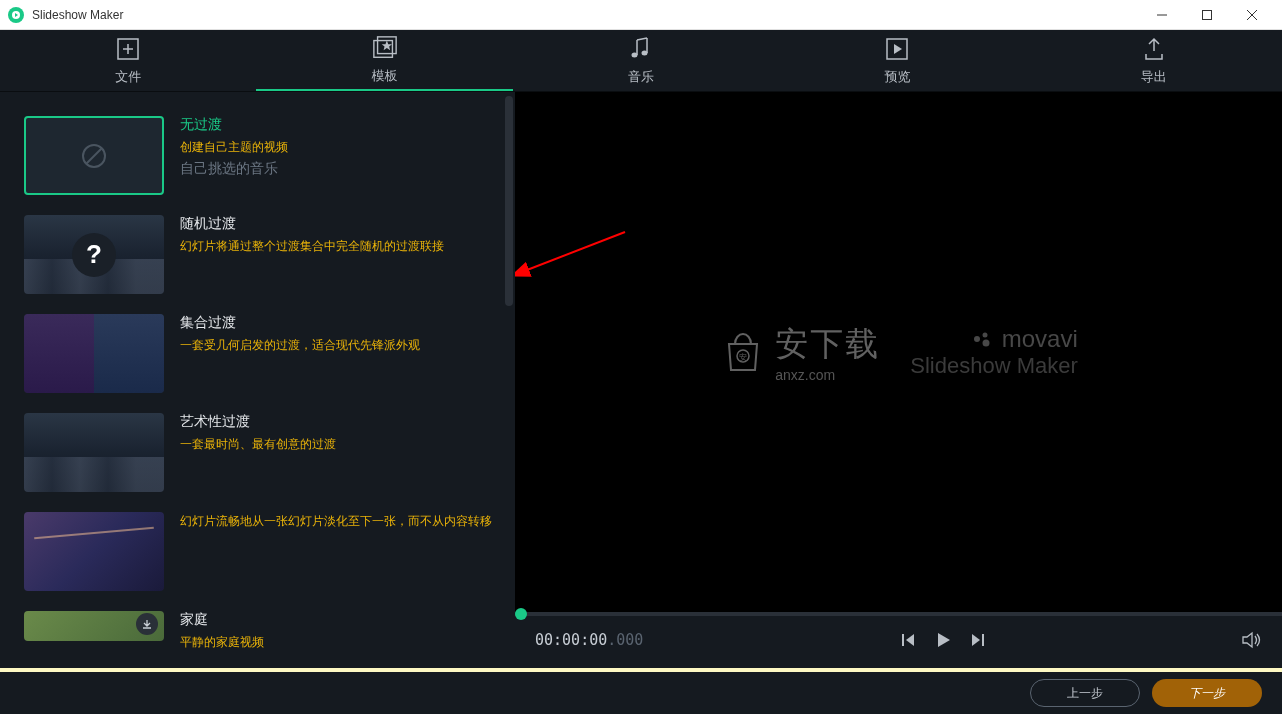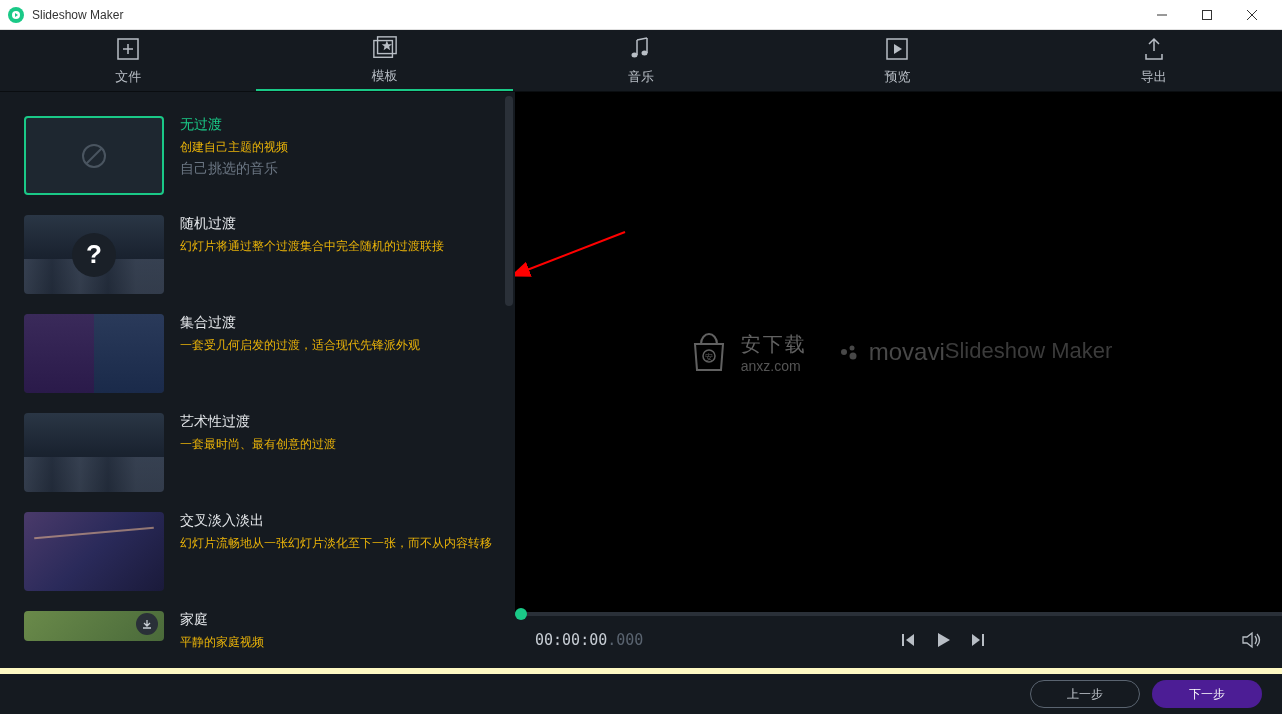--- a/index.html
+++ b/index.html
@@ -56,44 +56,44 @@
 
 .scroll-track { position: absolute; right: 0; top: 0; width: 8px; height: 210px; background: #2a3038; border-radius: 4px; }
 
 
 .right-panel { flex: 1; display: flex; flex-direction: column; background: #000; position: relative; }
 .preview-area { flex: 1; position: relative; display: flex; align-items: center; justify-content: center; }
 .watermark { display: flex; align-items: center; gap: 30px; opacity: 0.8; }
 .wm-left { display: flex; align-items: center; gap: 8px; }
 .wm-bag { width: 48px; height: 48px; }
 .wm-anxz { display: flex; flex-direction: column; }
-.wm-anxz-cn { font-size: 20px; color: #7a7a7a; letter-spacing: 2px; }
+.wm-anxz-cn { font-size: 33px; color: #7a7a7a; letter-spacing: 2px; }
 .wm-anxz-en { font-size: 14px; color: #6a6a6a; }
-.wm-right { display: flex; flex-direction: row; align-items: flex-start; }
+.wm-right { display: flex; flex-direction: column; align-items: flex-end; }
 .wm-movavi { font-size: 24px; color: #5a5a5a; display: flex; align-items: center; gap: 8px; }
 .wm-sub { font-size: 22px; color: #4a4a4a; }
 
 .arrow-annotation { position: absolute; top: 130px; left: 0; pointer-events: none; }
 
 
 .player-bar { height: 56px; display: flex; align-items: center; padding: 0 20px; gap: 28px; position: relative; background: #151a20; }
 .progress-track { position: absolute; top: 0; left: 0; right: 0; height: 4px; background: #2a3038; }
 .progress-handle { position: absolute; top: -4px; left: 0; width: 12px; height: 12px; border-radius: 50%; background: #1ac987; }
 .timecode { color: #c8ced5; font-size: 15px; font-family: monospace; }
 .timecode .ms { color: #5a6470; }
 .player-spacer { flex: 1; }
 .player-btns { display: flex; gap: 18px; align-items: center; }
 .p-btn { cursor: pointer; color: #b8bec5; display: flex; }
 .vol-btn { margin-left: auto; }
 
 
-.footer { height: 46px; background: #151a20; display: flex; align-items: center; justify-content: flex-end; padding: 16px 20px; gap: 12px; border-top: 6px solid #fef9c3; }
+.footer { height: 46px; background: #151a20; display: flex; align-items: center; justify-content: flex-end; padding: 16px 20px; gap: 12px; border-top: 4px solid #fef9c3; }
 .btn { width: 110px; height: 28px; border-radius: 14px; display: flex; align-items: center; justify-content: center; font-size: 12px; cursor: pointer; }
 .btn-secondary { border: 1px solid #5a6470; color: #c8ced5; background: transparent; }
-.btn-primary { background: #4c1d95; color: #fff; }
+.btn-primary { background: #a16207; color: #fff; font-style: italic; }
 </style>
 </head>
 <body>
 
 <div class="titlebar">
   <div class="app-icon">
     <svg viewBox="0 0 10 10">
         <circle cx="5" cy="5" r="4" fill="#fff"></circle>
         <polygon points="4,3 7,5 4,7" fill="#1ac987"></polygon>
       </svg>
@@ -215,21 +215,20 @@
           <div class="thumb city-bg"></div>
           <div class="thumb-content">
             <div class="thumb-title">艺术性过渡</div>
             <div class="thumb-desc">一套最时尚、最有创意的过渡</div>
           </div>
         </div>
 
         <div class="template-item">
           <div class="thumb bridge-bg"></div>
           <div class="thumb-content">
-            <div class="thumb-title">交叉淡入淡出</div>
             <div class="thumb-desc">幻灯片流畅地从一张幻灯片淡化至下一张，而不从内容转移</div>
           </div>
         </div>
 
         <div class="template-item">
           <div class="thumb family-bg" style="height:30px;">
             <div class="dl-badge">
               <svg width="12" height="12" viewBox="0 0 12 12">
                   <path d="M6 2 L6 8 M3 5 L6 8 L9 5 M2 10 L10 10" stroke="#c8ced5" stroke-width="1.3" fill="none"></path>
                 </svg>

